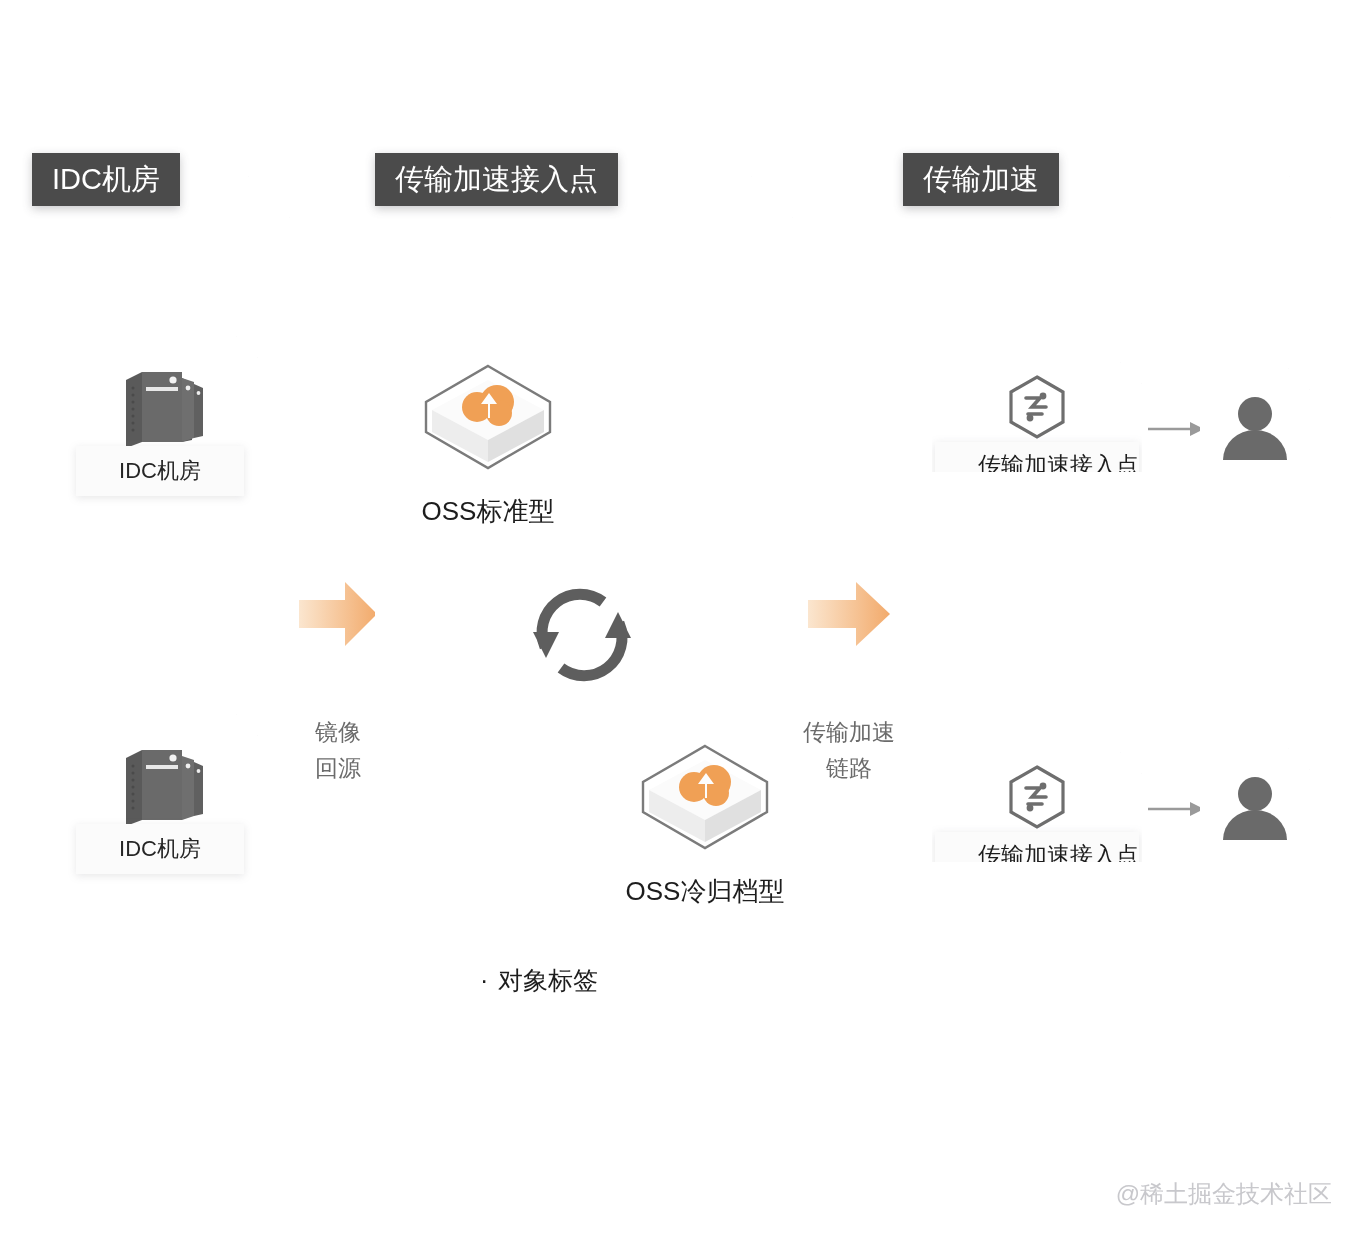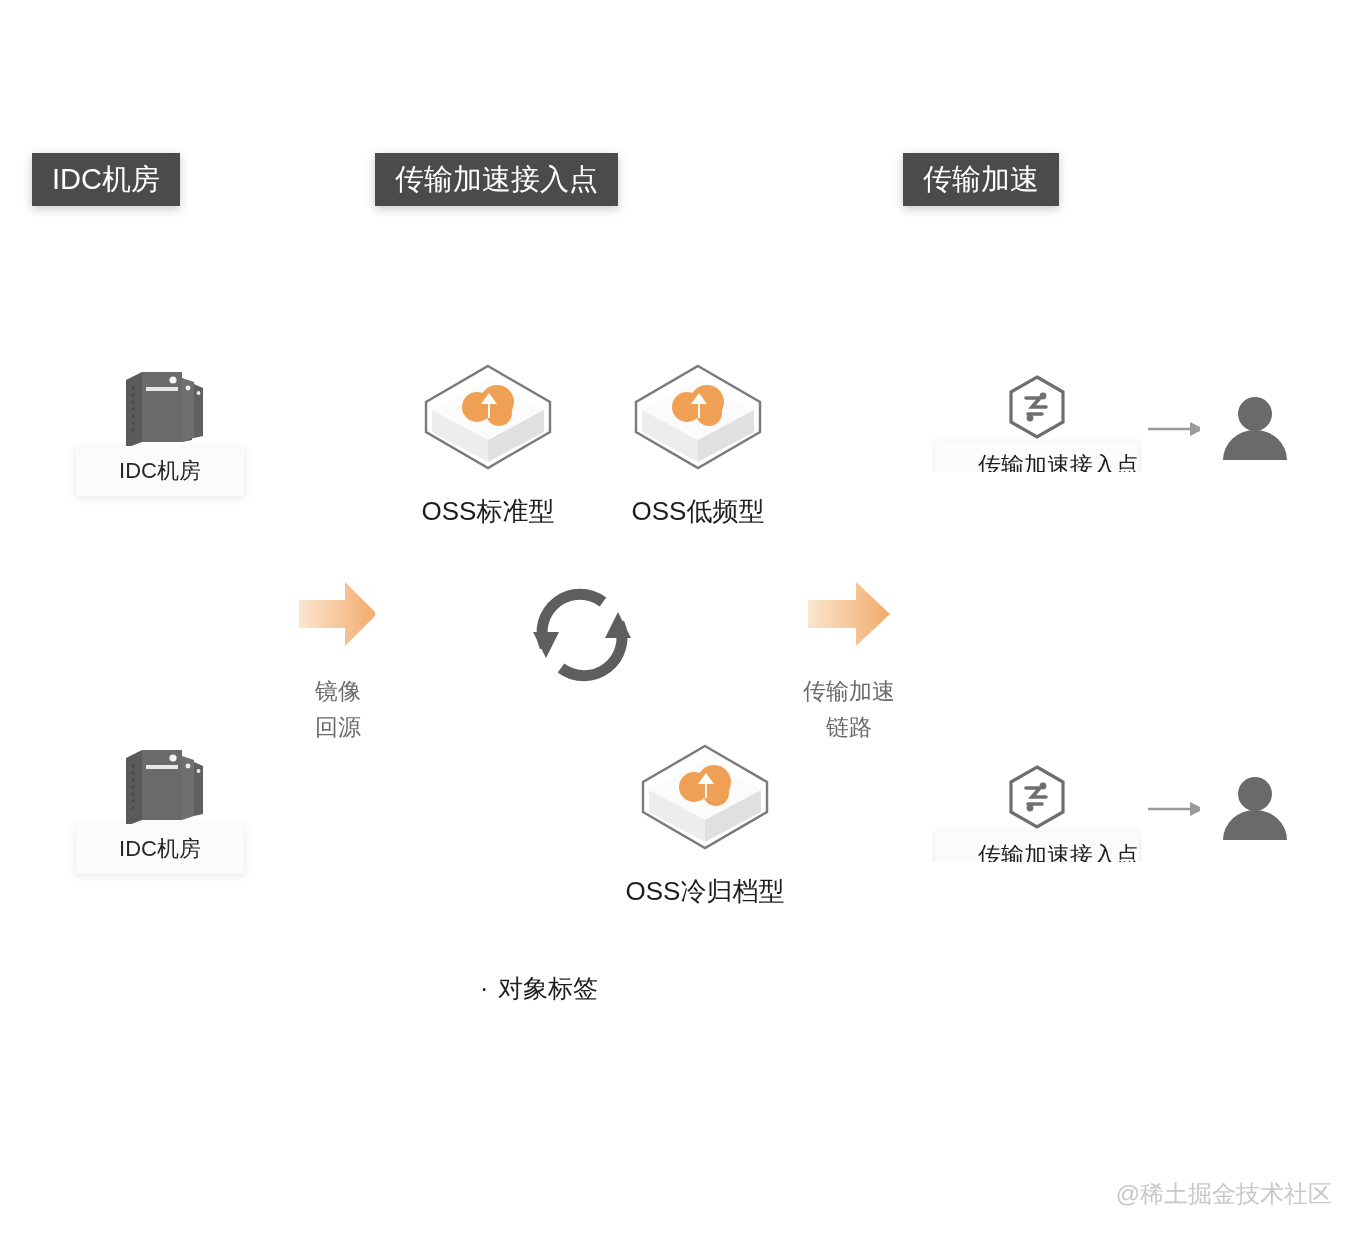--- a/index.html
+++ b/index.html
@@ -123,21 +123,20 @@
   #sync-icon { position: absolute; left: 523px; top: 580px; }
 
   
   #bullets {
     position: absolute;
     left: 480px;
     top: 960px;
     font-size: 25px;
     color: #1d1d1d;
     line-height: 41px;
-    margin-top: 8px;
   }
   #bullets div { white-space: nowrap; }
   .bullet-dot { display: inline-block; width: 18px; }
 
   
   .accel-card { width: 210px; height: 110px; left: 932px; }
   #accel1 { top: 362px; }
   #accel2 { top: 752px; }
   .accel-icon {
     position: absolute;
@@ -175,21 +174,21 @@
   .thin-arrow { position: absolute; left: 1148px; }
   #thin1 { top: 420px; }
   #thin2 { top: 800px; }
 
   
   .flow { position: absolute; text-align: center; }
   #flow1 { left: 293px; top: 578px; width: 90px; }
   #flow2 { left: 800px; top: 578px; width: 98px; }
   .flow-arrow { display: block; margin: 0 auto; }
   .flow-label {
-    margin-top: 23px;
+    margin-top: 64px;
     font-size: 23px;
     color: #6b6b6b;
     line-height: 36px;
     white-space: nowrap;
   }
 
   
   #watermark {
     position: absolute;
     right: 26px;
@@ -294,35 +293,20 @@
       <g transform="translate(70,47)">
         <circle cx="-11" cy="2" r="15" fill="#f0a055"></circle>
         <circle cx="9" cy="-3" r="17" fill="#f0a055"></circle>
         <circle cx="11" cy="8" r="13" fill="#f0a055"></circle>
         <path d="M0,13 L0,-1 L-7,-1 L1,-12 L9,-1 L2,-1 L2,13 Z" fill="#fdfdfd"></path>
       </g>
     </svg>
     <div class="oss-label">OSS标准型</div>
   </div>
 
-  <div class="oss-item" id="oss2">
-    <svg class="oss-icon" width="140" height="118" viewBox="0 0 140 118">
-      <polygon points="70,8 132,44 132,74 70,110 8,74 8,44" fill="none" stroke="#7b7b7b" stroke-width="2.4"></polygon>
-      <polygon points="70,22 126,52 70,82 14,52" fill="#fbfbfb"></polygon>
-      <polygon points="14,52 70,82 70,104 14,74" fill="#ededed"></polygon>
-      <polygon points="70,82 126,52 126,74 70,104" fill="#e0e0e0"></polygon>
-      <g transform="translate(70,47)">
-        <circle cx="-11" cy="2" r="15" fill="#f0a055"></circle>
-        <circle cx="9" cy="-3" r="17" fill="#f0a055"></circle>
-        <circle cx="11" cy="8" r="13" fill="#f0a055"></circle>
-        <path d="M0,13 L0,-1 L-7,-1 L1,-12 L9,-1 L2,-1 L2,13 Z" fill="#fdfdfd"></path>
-      </g>
-    </svg>
-    <div class="oss-label">OSS低频型</div>
-  </div>
 
   <div id="sync-icon">
     <svg width="118" height="110" viewBox="0 0 118 110">
       <g fill="none" stroke="#5e5e5e" stroke-width="11" stroke-linecap="butt">
         <path d="M22,67 A38,38 0 0 1 80,22"></path>
         <path d="M96,43 A38,38 0 0 1 38,88"></path>
       </g>
       <polygon points="10,52 36,52 23,78" fill="#5e5e5e"></polygon>
       <polygon points="108,58 82,58 95,32" fill="#5e5e5e"></polygon>
     </svg>

